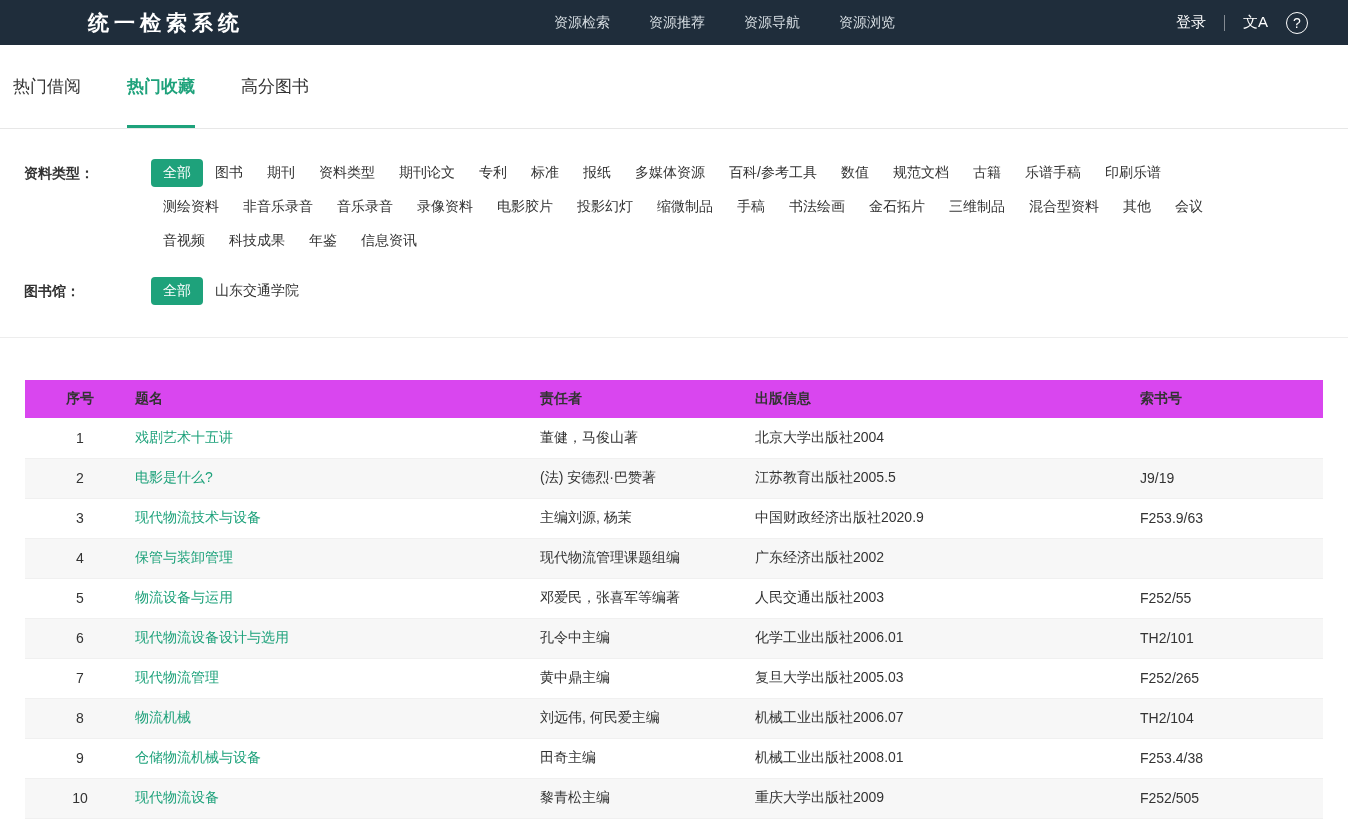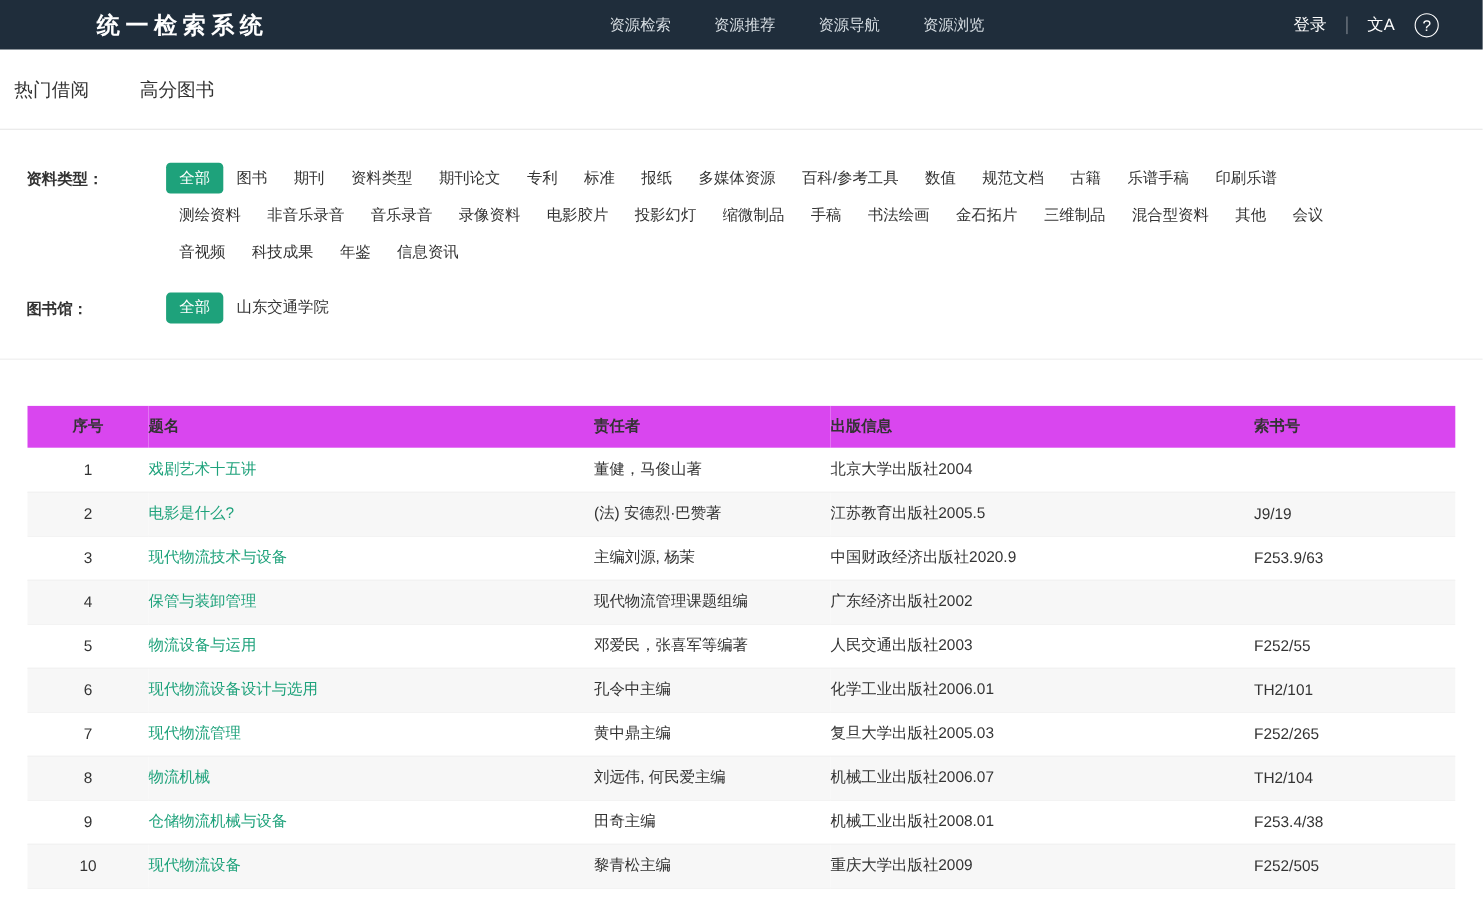--- a/index.html
+++ b/index.html
@@ -16,21 +16,21 @@
   .topnav{display:flex;gap:39px;margin-left:310px;}
   .nav-item{color:#d6dde2;font-size:14px;cursor:pointer;white-space:nowrap;}
   .top-right{margin-left:auto;display:flex;align-items:center;gap:18px;padding-right:40px;}
   .login{color:#fff;font-size:15px;cursor:pointer;}
   .vdiv{width:1px;height:16px;background:rgba(255,255,255,.45);}
   .lang{color:#fff;font-size:15px;cursor:pointer;}
   .help{width:22px;height:22px;border:1.6px solid #fff;border-radius:50%;color:#fff;
     font-size:14px;display:flex;align-items:center;justify-content:center;cursor:pointer;}
 
   
-  .tabbar{height:73px;border-bottom:1px solid #e7e7e7;display:flex;align-items:stretch;padding-left:13px;}
+  .tabbar{height:84px;border-bottom:1px solid #e7e7e7;display:flex;align-items:stretch;padding-left:13px;}
   .tab{display:flex;align-items:center;font-size:17px;color:#333;margin-right:46px;
     cursor:pointer;border-bottom:3px solid transparent;padding-top:3px;}
   .tab.active{color:var(--accent);font-weight:bold;border-bottom-color:var(--accent);}
 
   
   .filters{padding:30px 0 0 24px;}
   .filter-group{display:flex;margin-bottom:4px;}
   .filter-label{width:127px;font-size:14px;font-weight:bold;padding-top:6px;white-space:nowrap;}
   .filter-lines{flex:1;}
   .filter-line{display:flex;flex-wrap:nowrap;gap:0;margin-bottom:6px;}
@@ -62,20 +62,21 @@
   <div class="top-right">
     <span class="login">登录</span>
     <span class="vdiv"></span>
     <span class="lang">文A</span>
     <span class="help">?</span>
   </div>
 </div>
 
 <div class="tabbar">
     <div class="tab">热门借阅</div>
+    <div class="tab active">热门收藏</div>
     <div class="tab">高分图书</div>
   </div>
 
 <div class="filters">
   <div class="filter-group">
     <div class="filter-label">资料类型：</div>
     <div class="filter-lines">
         <div class="filter-line">
           <span class="filter-option selected">全部</span>
           <span class="filter-option">图书</span>

